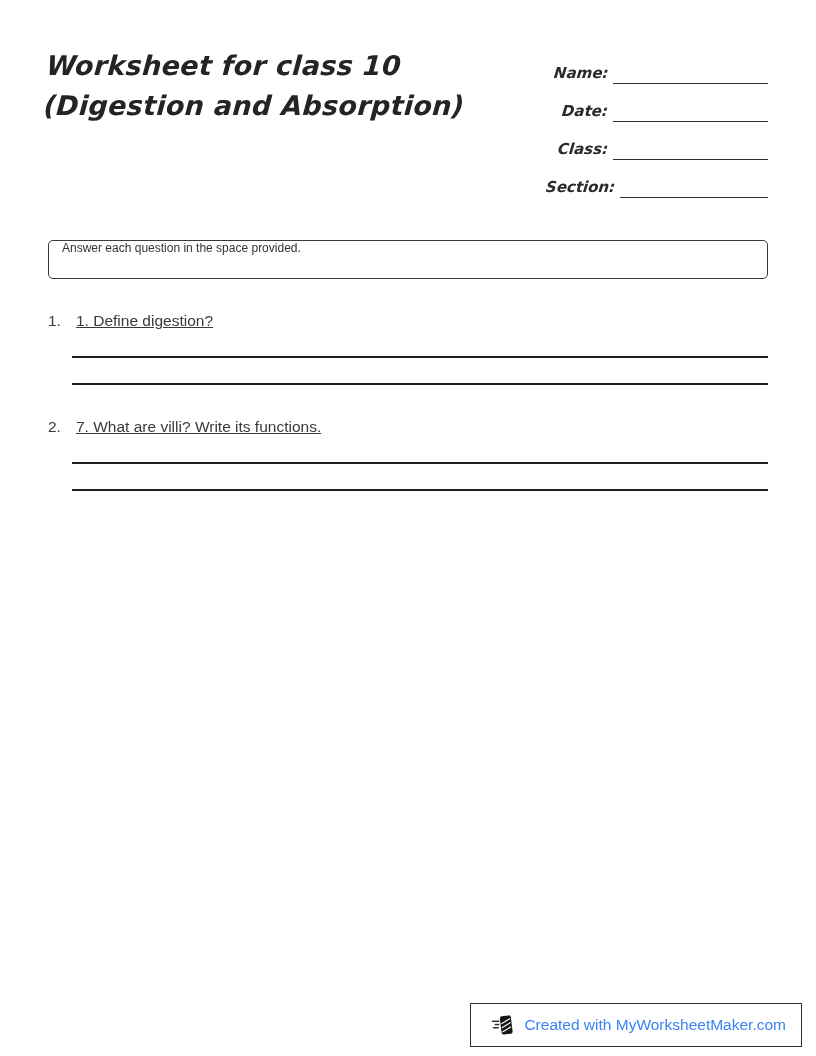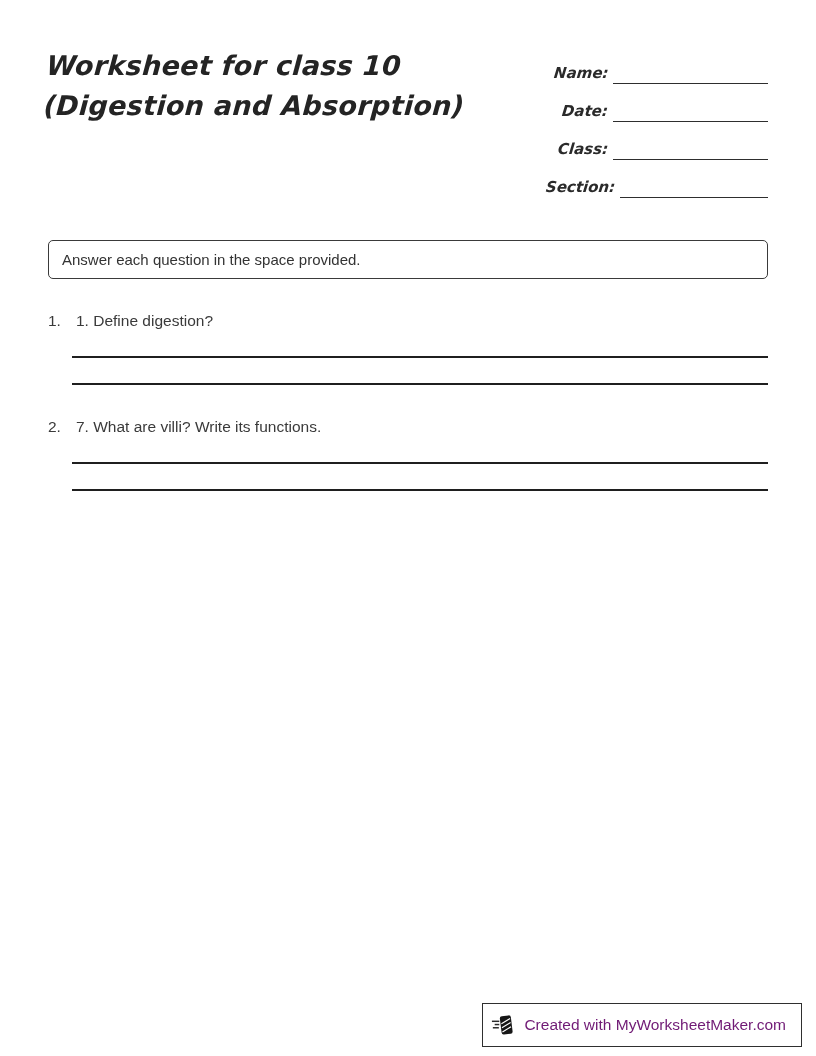--- a/index.html
+++ b/index.html
@@ -55,55 +55,54 @@
     height: 20px;
   }
 
   
   .instruction-box {
     margin: 42px 48px 0 48px;
     height: 37px;
     border: 1.2px solid #3a3a3a;
     border-radius: 5px;
     display: flex;
-    align-items: center;
     padding-left: 13px;
-    font-size: 15px;
+    font-size: 12px;
     color: #333333;
     box-sizing: content-box;
   }
 
   
   .questions { margin: 0 48px; }
   .question { margin-top: 33px; }
   .q-row { display: flex; font-size: 15.5px; color: #3a3a3a; }
   .q-number { width: 28px; flex: none; }
-  .q-text { flex: 1; }
+  .q-text { flex: 1; text-decoration: underline; }
   .answer-line {
     margin-left: 24px;
     border-top: 2px solid #1f1f1f;
     height: 0;
   }
   .answer-line.first { margin-top: 26px; }
   .answer-line.second { margin-top: 25px; }
 
   
   .footer-credit {
     position: absolute;
     right: 14px;
     top: 1003px;
     height: 42px;
     border: 1.5px solid #2f2f2f;
     background: #ffffff;
     display: flex;
     align-items: center;
     gap: 9px;
-    padding: 0 15px 0 8px;
+    padding: 0 15px 0 20px;
     font-size: 15.5px;
-    color: #701a75;
+    color: #3b82f6;
     justify-content: flex-end;
   }
   .logo { width: 24px; height: 26px; flex: none; }
 </style>
 </head>
 <body>
 
 <div class="page">
 
   <div class="header">

